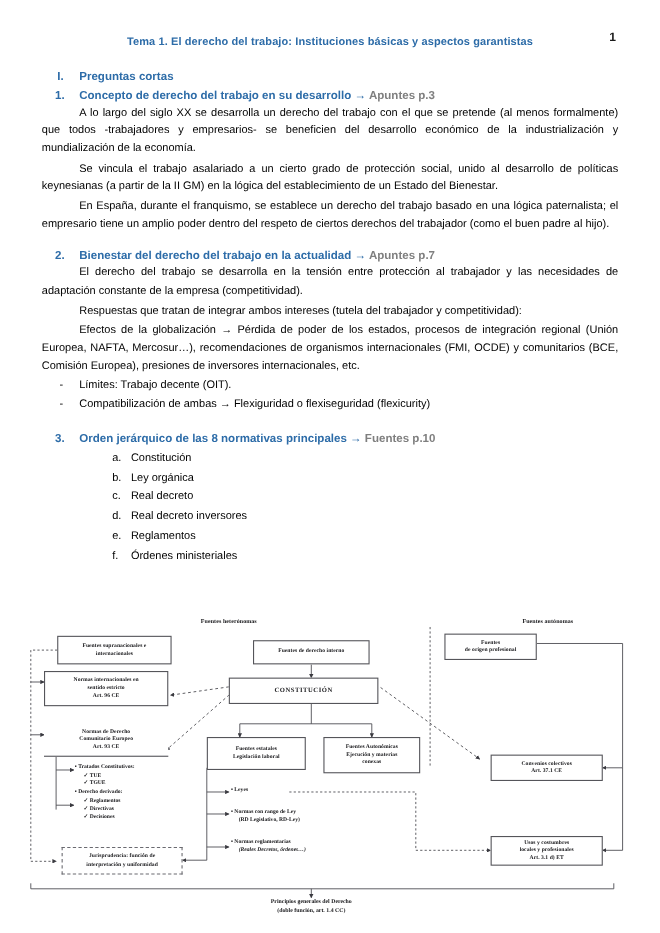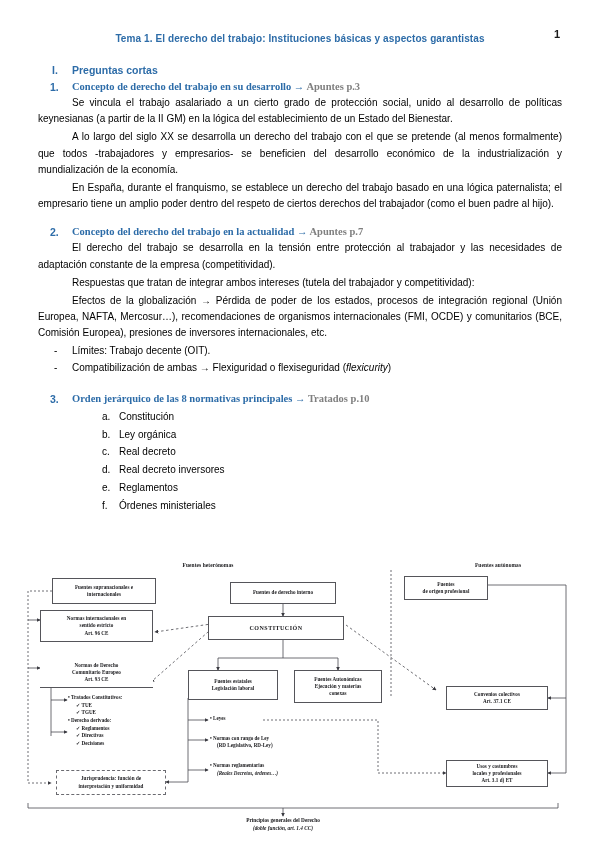--- a/index.html
+++ b/index.html
@@ -53,21 +53,21 @@
   }
   .section-head .num { width: 34px; padding-left: 14px; }
   .qitem {
     color: #2d6ca8;
     font-weight: bold;
     font-size: 10.5px;
     margin: 5px 0 0 0;
     display: flex;
   }
   .qitem .num { width: 34px; padding-left: 12px; flex: none; }
-  .qitem .qtext { flex: 1; font-family: Liberation Serif, serif; }
+  .qitem .qtext { flex: 1; }
   .qitem .ref { color: #7f7f7f; font-weight: bold; }
   p.body {
     font-size: 10px;
     line-height: 1.62;
     text-align: justify;
     margin: 2px 0 0 0;
     text-indent: 34px;
     color: #000;
   }
   ul.dash {
@@ -87,21 +87,21 @@
     margin: 3px 0 0 0;
     padding: 0;
   }
   ol.alpha li {
     font-size: 10px;
     line-height: 1.78;
     display: flex;
     padding-left: 64px;
   }
   ol.alpha li .marker { width: 17px; flex: none; }
-  .ital { font-style: italic; }
+  .ital { }
 
   
   .diagram {
     position: absolute;
     left: 18px;
     top: 558px;
     width: 566px;
     height: 285px;
     font-family: "Liberation Serif", serif;
   }
@@ -165,28 +165,28 @@
   </div>
 
   <div class="qitem">
     <span class="num">1.</span>
     <span class="qtext">
       <span>Concepto de derecho del trabajo en su desarrollo</span>
       <span>→</span>
       <span class="ref">Apuntes p.3</span>
     </span>
   </div>
+  <p class="body">A lo largo del siglo XX se desarrolla un derecho del trabajo con el que se pretende (al menos formalmente) que todos -trabajadores y empresarios- se beneficien del desarrollo económico de la industrialización y mundialización de la economía.</p>
   <p class="body">Se vincula el trabajo asalariado a un cierto grado de protección social, unido al desarrollo de políticas keynesianas (a partir de la II GM) en la lógica del establecimiento de un Estado del Bienestar.</p>
-  <p class="body">A lo largo del siglo XX se desarrolla un derecho del trabajo con el que se pretende (al menos formalmente) que todos -trabajadores y empresarios- se beneficien del desarrollo económico de la industrialización y mundialización de la economía.</p>
   <p class="body">En España, durante el franquismo, se establece un derecho del trabajo basado en una lógica paternalista; el empresario tiene un amplio poder dentro del respeto de ciertos derechos del trabajador (como el buen padre al hijo).</p>
 
   <div class="qitem" style="margin-top:14px;">
     <span class="num">2.</span>
     <span class="qtext">
-      <span>Concepto del derecho del trabajo en la actualidad</span>
+      <span>Bienestar del derecho del trabajo en la actualidad</span>
       <span>→</span>
       <span class="ref">Apuntes p.7</span>
     </span>
   </div>
   <p class="body">El derecho del trabajo se desarrolla en la tensión entre protección al trabajador y las necesidades de adaptación constante de la empresa (competitividad).</p>
   <p class="body">Respuestas que tratan de integrar ambos intereses (tutela del trabajador y competitividad):</p>
   <p class="body">Efectos de la globalización → Pérdida de poder de los estados, procesos de integración regional (Unión Europea, NAFTA, Mercosur…), recomendaciones de organismos internacionales (FMI, OCDE) y comunitarios (BCE, Comisión Europea), presiones de inversores internacionales, etc.</p>
   <ul class="dash">
     <li>
       <span class="bullet">-</span>
@@ -198,21 +198,21 @@
         <span>Compatibilización de ambas → Flexiguridad o flexiseguridad (</span><span class="ital">flexicurity</span><span>)</span>
       </span>
     </li>
   </ul>
 
   <div class="qitem" style="margin-top:17px;">
     <span class="num">3.</span>
     <span class="qtext">
       <span>Orden jerárquico de las 8 normativas principales</span>
       <span>→</span>
-      <span class="ref">Tratados p.10</span>
+      <span class="ref">Fuentes p.10</span>
     </span>
   </div>
   <ol class="alpha">
     <li>
         <span class="marker">a.</span>
         <span>Constitución</span>
       </li>
     <li>
         <span class="marker">b.</span>
         <span>Ley orgánica</span>

